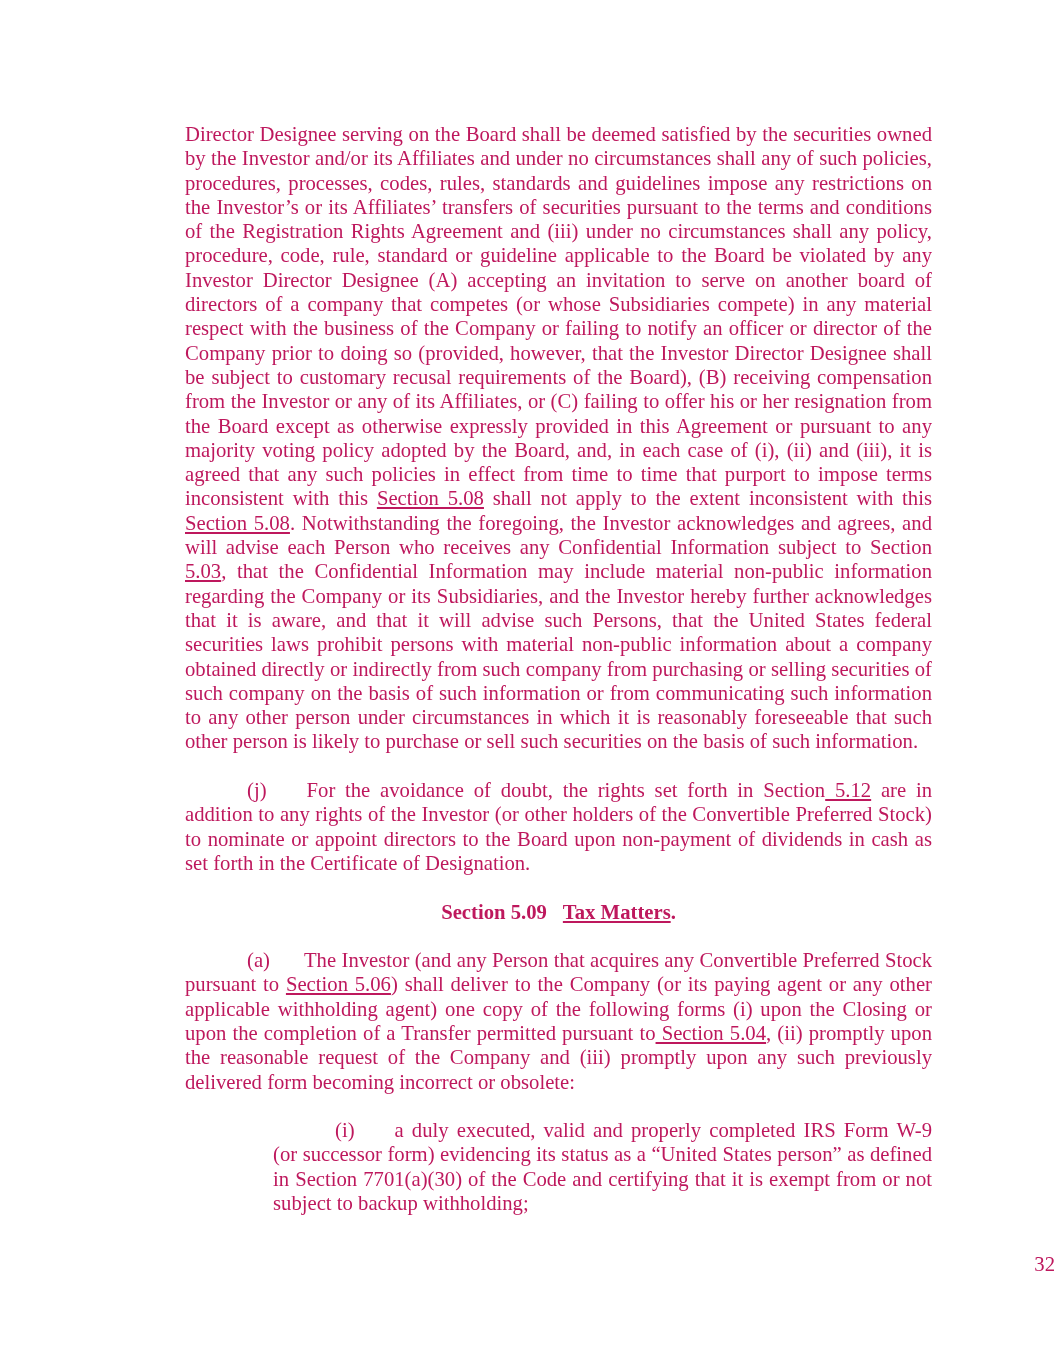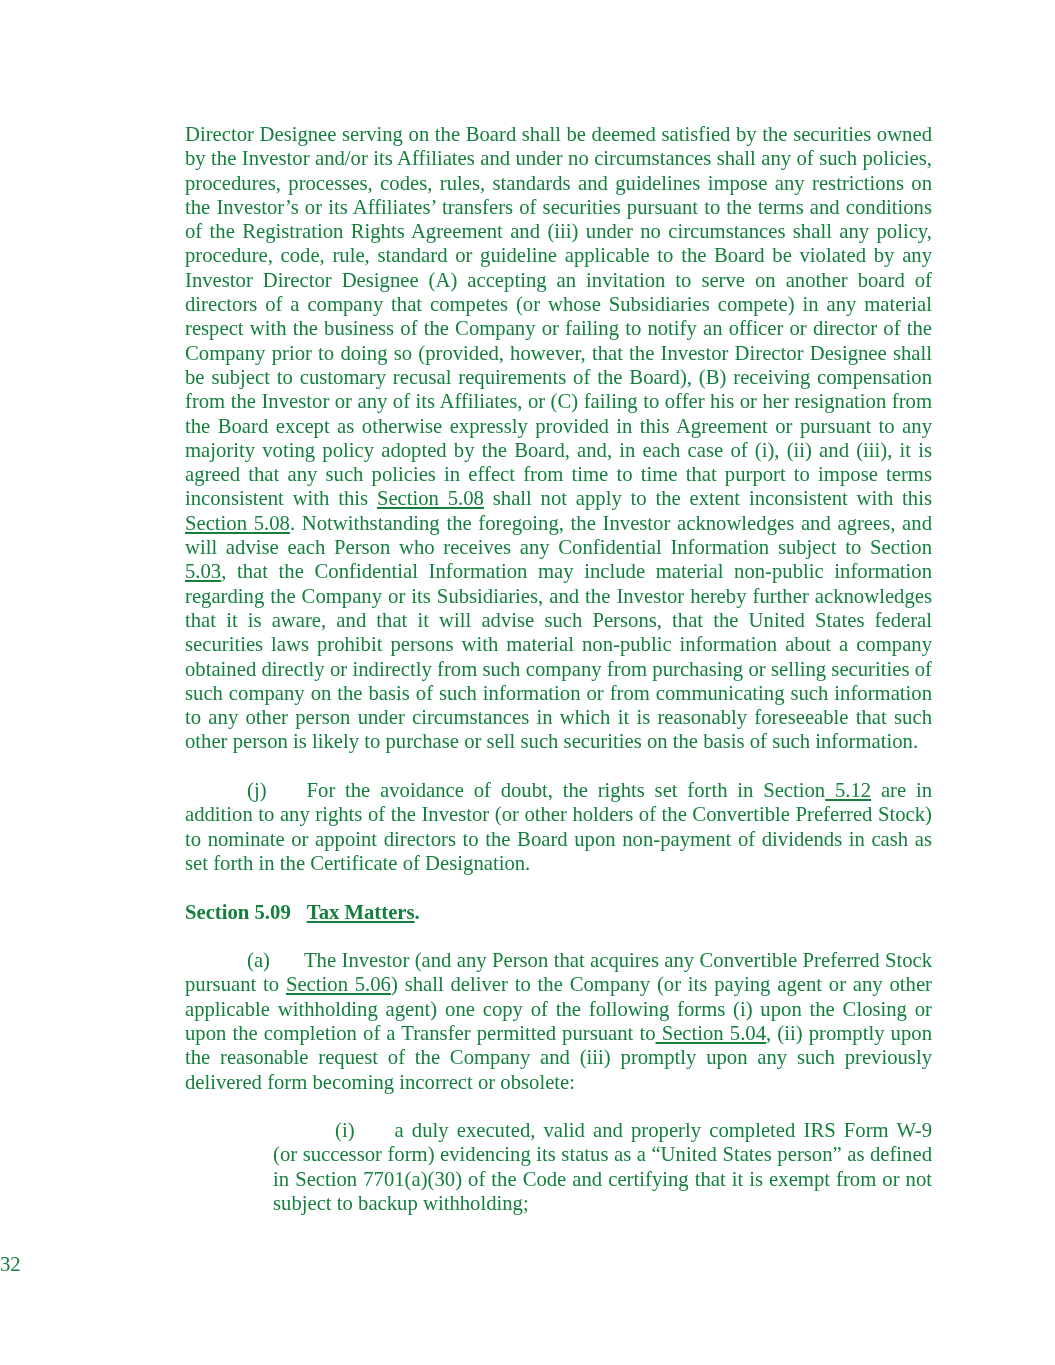--- a/index.html
+++ b/index.html
@@ -5,21 +5,21 @@
   html, body {
     margin: 0;
     padding: 0;
     background: #ffffff;
   }
   .page {
     position: relative;
     width: 1055px;
     height: 1365px;
     background: #ffffff;
-    color: #15803d;
+    color: #be185d;
     font-family: "Liberation Serif", serif;
     font-size: 20.7px;
     line-height: 24.3px;
     overflow: hidden;
   }
   .content {
     position: absolute;
     left: 185px;
     top: 122px;
     width: 747px;
@@ -30,35 +30,35 @@
     text-justify: inter-word;
   }
   .first-indent {
     text-indent: 62px;
   }
   .nested {
     margin-left: 88px;
   }
   .heading {
     font-weight: bold;
-    text-align: left;
+    text-align: center;
   }
   .u {
     text-decoration: underline;
     text-underline-offset: 2px;
   }
   .tab {
     display: inline-block;
   }
   .page-number {
     position: absolute;
     left: 0;
     right: 0;
     top: 1252px;
-    text-align: left;
+    text-align: right;
   }
 </style>
 </head>
 <body>
 
 <div class="page">
   <div class="content">
       <p class="para"><span>Director Designee serving on the Board shall be deemed satisfied by the securities owned by the Investor and/or its Affiliates and under no circumstances shall any of such policies, procedures, processes, codes, rules, standards and guidelines impose any restrictions on the Investor’s or its Affiliates’ transfers of securities pursuant to the terms and conditions of the Registration Rights Agreement and (iii) under no circumstances shall any policy, procedure, code, rule, standard or guideline applicable to the Board be violated by any Investor Director Designee (A) accepting an invitation to serve on another board of directors of a company that competes (or whose Subsidiaries compete) in any material respect with the business of the Company or failing to notify an officer or director of the Company prior to doing so (provided, however, that the Investor Director Designee shall be subject to customary recusal requirements of the Board), (B) receiving compensation from the Investor or any of its Affiliates, or (C) failing to offer his or her resignation from the Board except as otherwise expressly provided in this Agreement or pursuant to any majority voting policy adopted by the Board, and, in each case of (i), (ii) and (iii), it is agreed that any such policies in effect from time to time that purport to impose terms inconsistent with this </span><span class="u">Section 5.08</span><span> shall not apply to the extent inconsistent with this </span><span class="u">Section 5.08</span><span>. Notwithstanding the foregoing, the Investor acknowledges and agrees, and will advise each Person who receives any Confidential Information subject to Section</span><span class="u"> 5.03</span><span>, that the Confidential Information may include material non-public information regarding the Company or its Subsidiaries, and the Investor hereby further acknowledges that it is aware, and that it will advise such Persons, that the United States federal securities laws prohibit persons with material non-public information about a company obtained directly or indirectly from such company from purchasing or selling securities of such company on the basis of such information or from communicating such information to any other person under circumstances in which it is reasonably foreseeable that such other person is likely to purchase or sell such securities on the basis of such information.</span></p>
       <p class="para first-indent"><span>(j)</span><span class="tab" style="width: 40px;"></span><span>For the avoidance of doubt, the rights set forth in Section</span><span class="u"> 5.12</span><span> are in addition to any rights of the Investor (or other holders of the Convertible Preferred Stock) to nominate or appoint directors to the Board upon non-payment of dividends in cash as set forth in the Certificate of Designation.</span></p>
       <p class="para heading"><span>Section 5.09</span><span class="tab" style="width: 16px;"></span><span class="u">Tax Matters</span><span>.</span></p>

